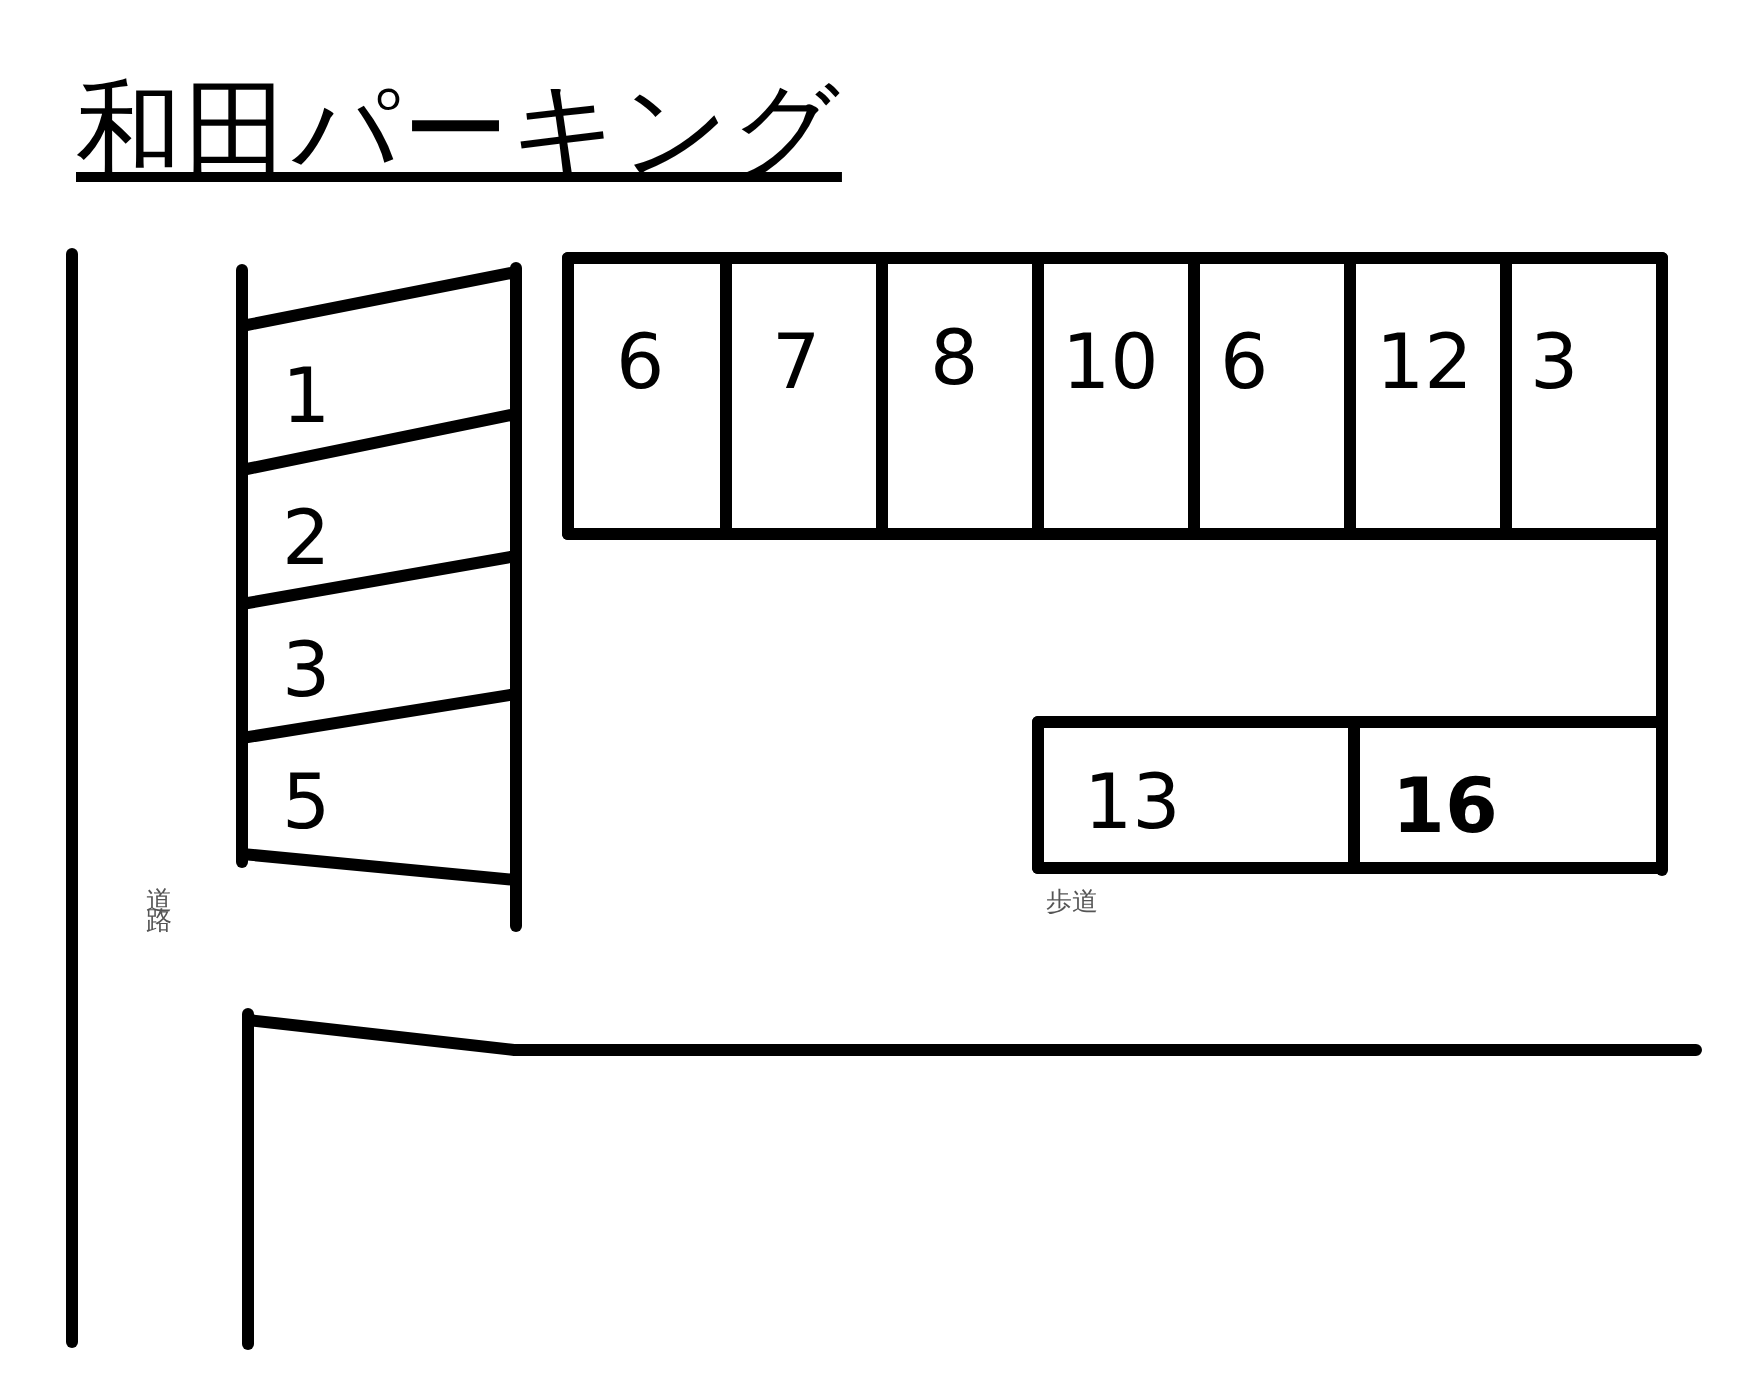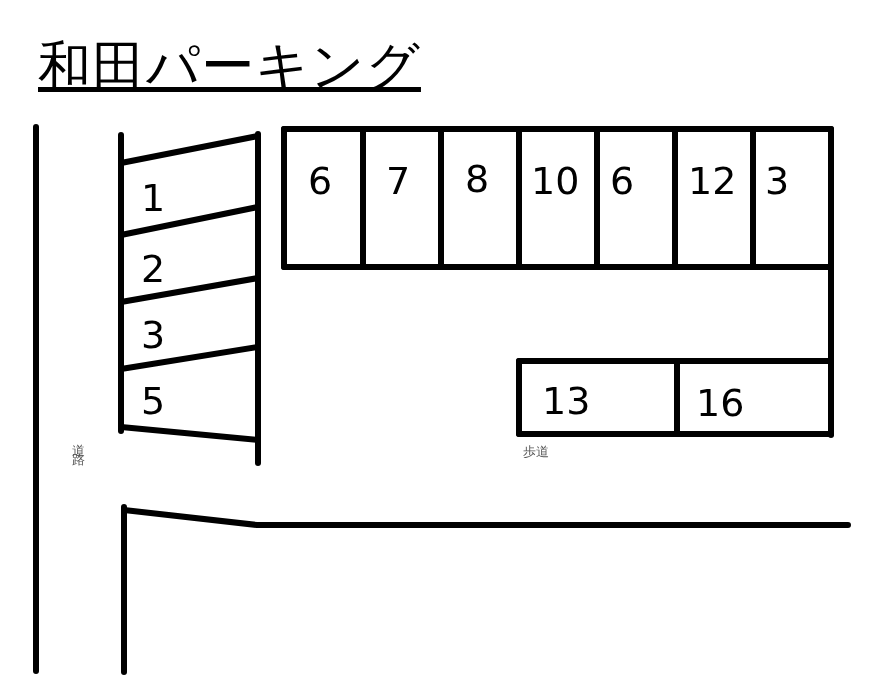--- a/index.html
+++ b/index.html
@@ -59,16 +59,16 @@
 
 <div class="lbl" style="left:308px; top:161px;">6</div>
 <div class="lbl" style="left:386px; top:161px;">7</div>
 <div class="lbl" style="left:465px; top:159px;">8</div>
 <div class="lbl" style="left:531px; top:161px;">10</div>
 <div class="lbl" style="left:610px; top:161px;">6</div>
 <div class="lbl" style="left:688px; top:161px;">12</div>
 <div class="lbl" style="left:765px; top:161px;">3</div>
 
 <div class="lbl" style="left:542px; top:381px;">13</div>
-<div class="lbl" style="left:696px; top:383px;">16</div>
+<div class="lbl" style="left:696px; top:383px;font-weight:bold;">16</div>
 
 <div class="small vert" style="left:70px; top:433px;">道路</div>
 <div class="small" style="left:523px; top:444px;">歩道</div>
 
 </body></html>

